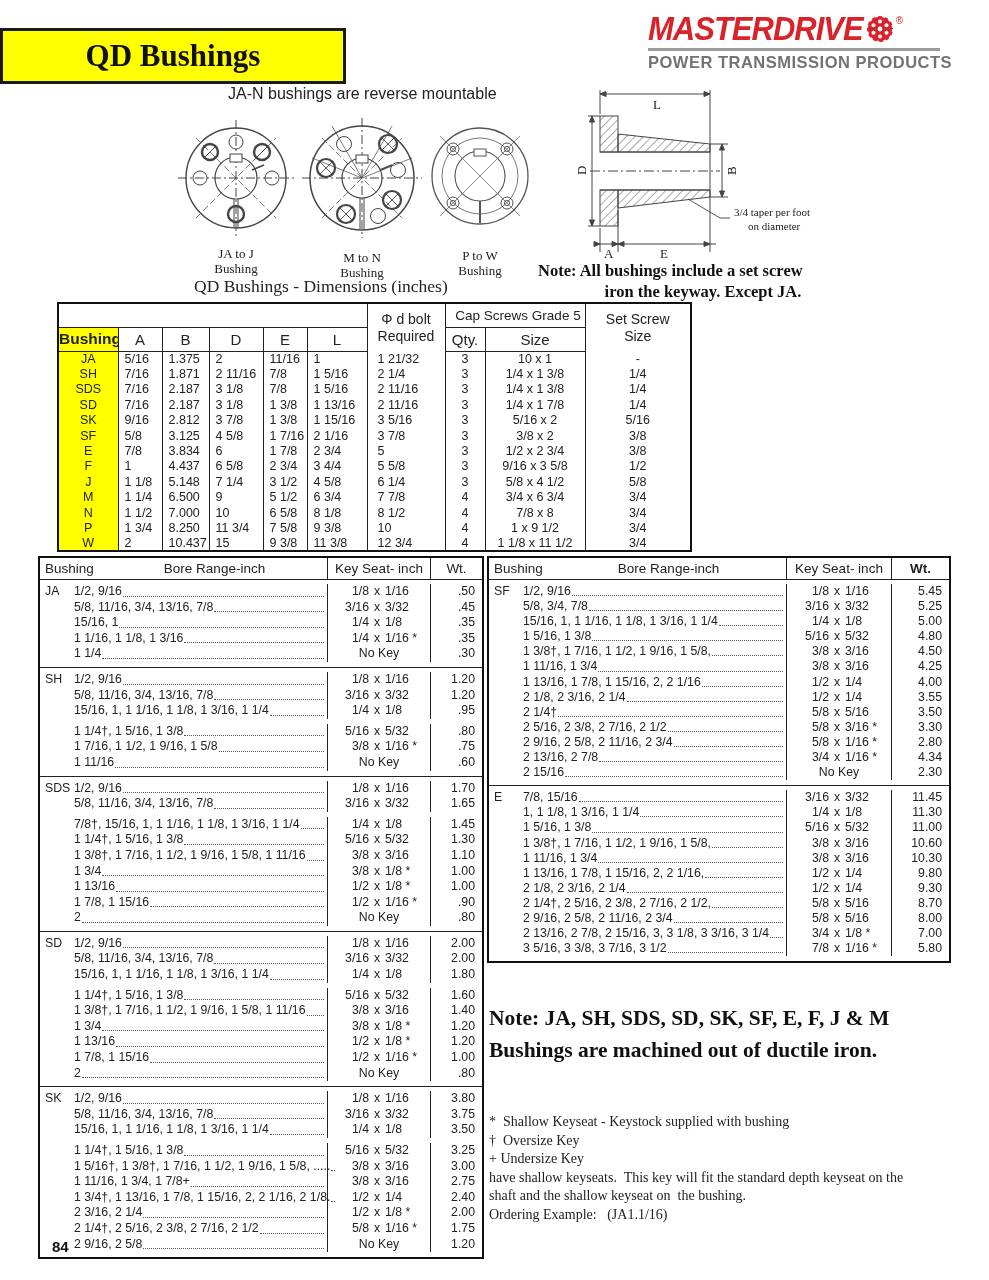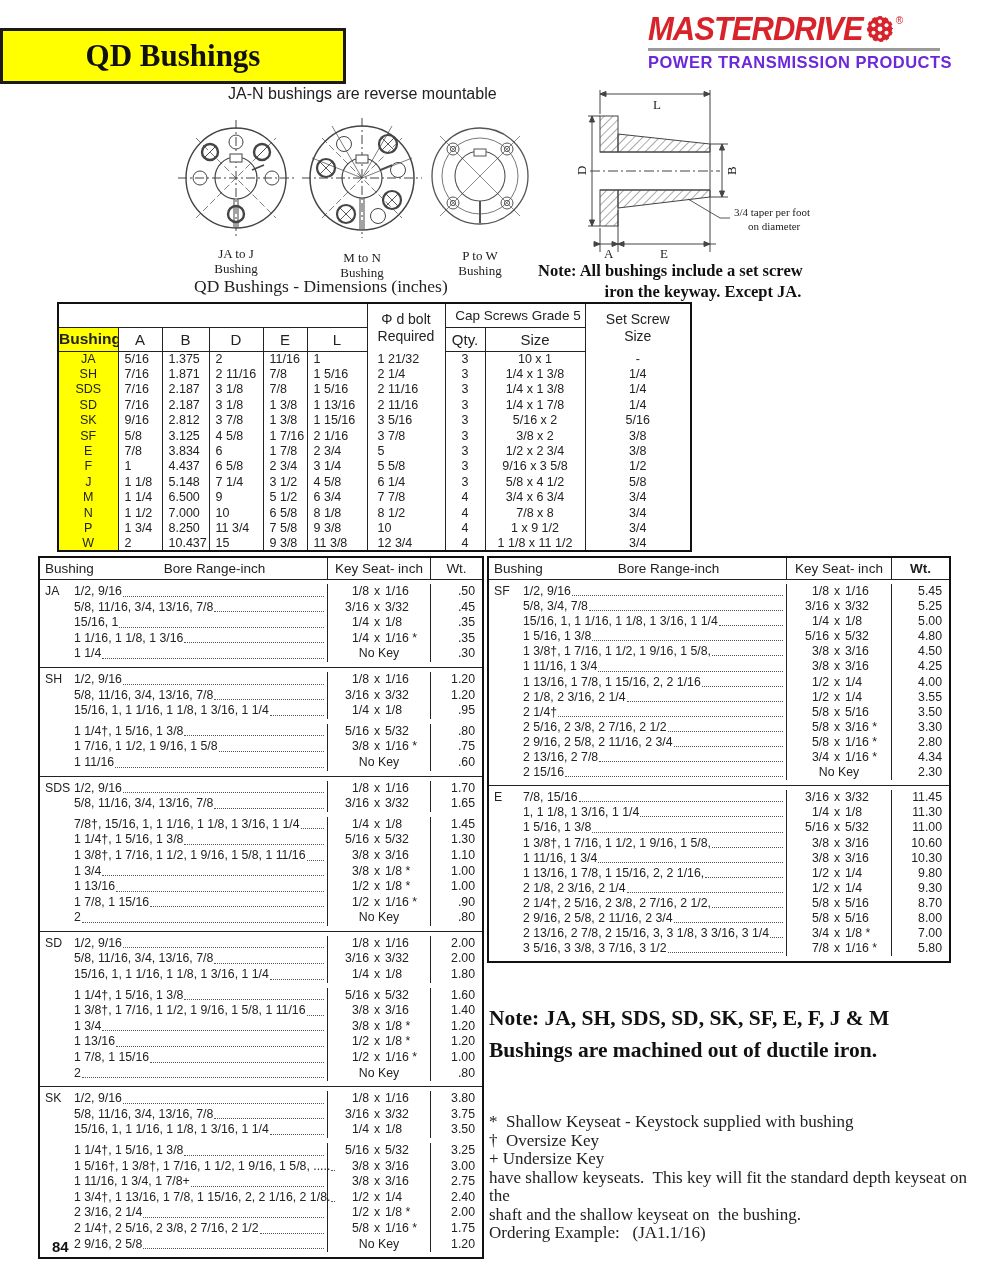--- a/index.html
+++ b/index.html
@@ -9,21 +9,21 @@
   
   .title-bar { position:absolute; left:0; top:28px; width:346px; height:56px;
     background:#ffff00; border:3px solid #1a1a1a; display:flex; align-items:center; justify-content:center; }
   .title-bar span { font-family:"Liberation Serif","DejaVu Serif",serif; font-weight:bold; font-size:31px; color:#111; }
   .logo { position:absolute; left:648px; top:12px; width:300px; }
   .brand-row { display:flex; align-items:center; }
   .brand-text { font-style:italic; font-weight:900; font-size:31px; letter-spacing:-1px; color:#d8232a; transform:scaleY(1.05); }
   .brand-gear { margin-left:2px; margin-top:2px; }
   .brand-reg { color:#d8232a; font-size:10px; vertical-align:top; margin-left:1px; position:relative; top:-10px; }
   .brand-rule { height:3px; background:#9a9a9a; margin-top:0px; width:292px; }
-  .brand-tagline { font-size:16.5px; font-weight:bold; color:#6d28d9; letter-spacing:0.5px; margin-top:2px; white-space:nowrap; }
+  .brand-tagline { font-size:16.5px; font-weight:bold; color:#737373; letter-spacing:0.5px; margin-top:2px; white-space:nowrap; }
 
   
   .reverse-note { position:absolute; left:228px; top:85px; font-size:16px; color:#222; white-space:nowrap; }
   .circle-svg { position:absolute; }
   .circle-label { position:absolute; text-align:center; font-family:"Liberation Serif","DejaVu Serif",serif; font-size:13px; color:#222; line-height:15px; }
   .dims-caption { position:absolute; left:194px; top:276px; font-family:"Liberation Serif","DejaVu Serif",serif; font-size:17.5px; color:#222; white-space:nowrap; }
   .xsection { position:absolute; left:570px; top:82px; }
   .setscrew-note { position:absolute; left:538px; top:260px; width:330px; font-family:"Liberation Serif","DejaVu Serif",serif; font-weight:bold; font-size:16.5px; color:#111; line-height:21px; }
   .setscrew-note .l2 { text-align:center; }
 
@@ -68,21 +68,21 @@
   .ks-cell { flex:none; border-left:1px solid #222; border-right:1px solid #222; display:flex; justify-content:center; white-space:nowrap; }
   .ks-a { width:32px; text-align:right; }
   .ks-x { width:16px; text-align:center; }
   .ks-b { width:36px; text-align:left; }
   .wt-cell { flex:none; text-align:right; padding-right:7px; }
 
   
   .material-note { position:absolute; left:489px; top:1002px; width:480px; font-family:"Liberation Serif","DejaVu Serif",serif;
     font-weight:bold; font-size:21.5px; color:#111; line-height:32px; }
   .footnotes { position:absolute; left:489px; top:1113px; width:495px; font-family:"Liberation Serif","DejaVu Serif",serif;
-    font-size:17px; color:#222; line-height:18.5px; }
+    font-size:14px; color:#222; line-height:18.5px; }
   .footnotes div { white-space:pre-wrap; }
   .page-number { position:absolute; left:52px; top:1238px; font-weight:bold; font-size:15px; color:#111; }
 
   svg text { font-family:"Liberation Serif","DejaVu Serif",serif; fill:#222; }
 </style>
 </head>
 <body>
 
 <div class="page">
 
@@ -387,21 +387,21 @@
           <td class="ctr">3</td>
           <td class="ctr">1/2 x 2 3/4</td>
           <td class="ctr">3/8</td>
         </tr>
         <tr>
           <td class="yellow-cell bushing-name">F</td>
           <td>1</td>
           <td>4.437</td>
           <td>6 5/8</td>
           <td>2 3/4</td>
-          <td>3 1/4</td>
+          <td>3 4/4</td>
           <td class="c-bolt">5 5/8</td>
           <td class="ctr">3</td>
           <td class="ctr">9/16 x 3 5/8</td>
           <td class="ctr">1/2</td>
         </tr>
         <tr>
           <td class="yellow-cell bushing-name">J</td>
           <td>1 1/8</td>
           <td>5.148</td>
           <td>7 1/4</td>

